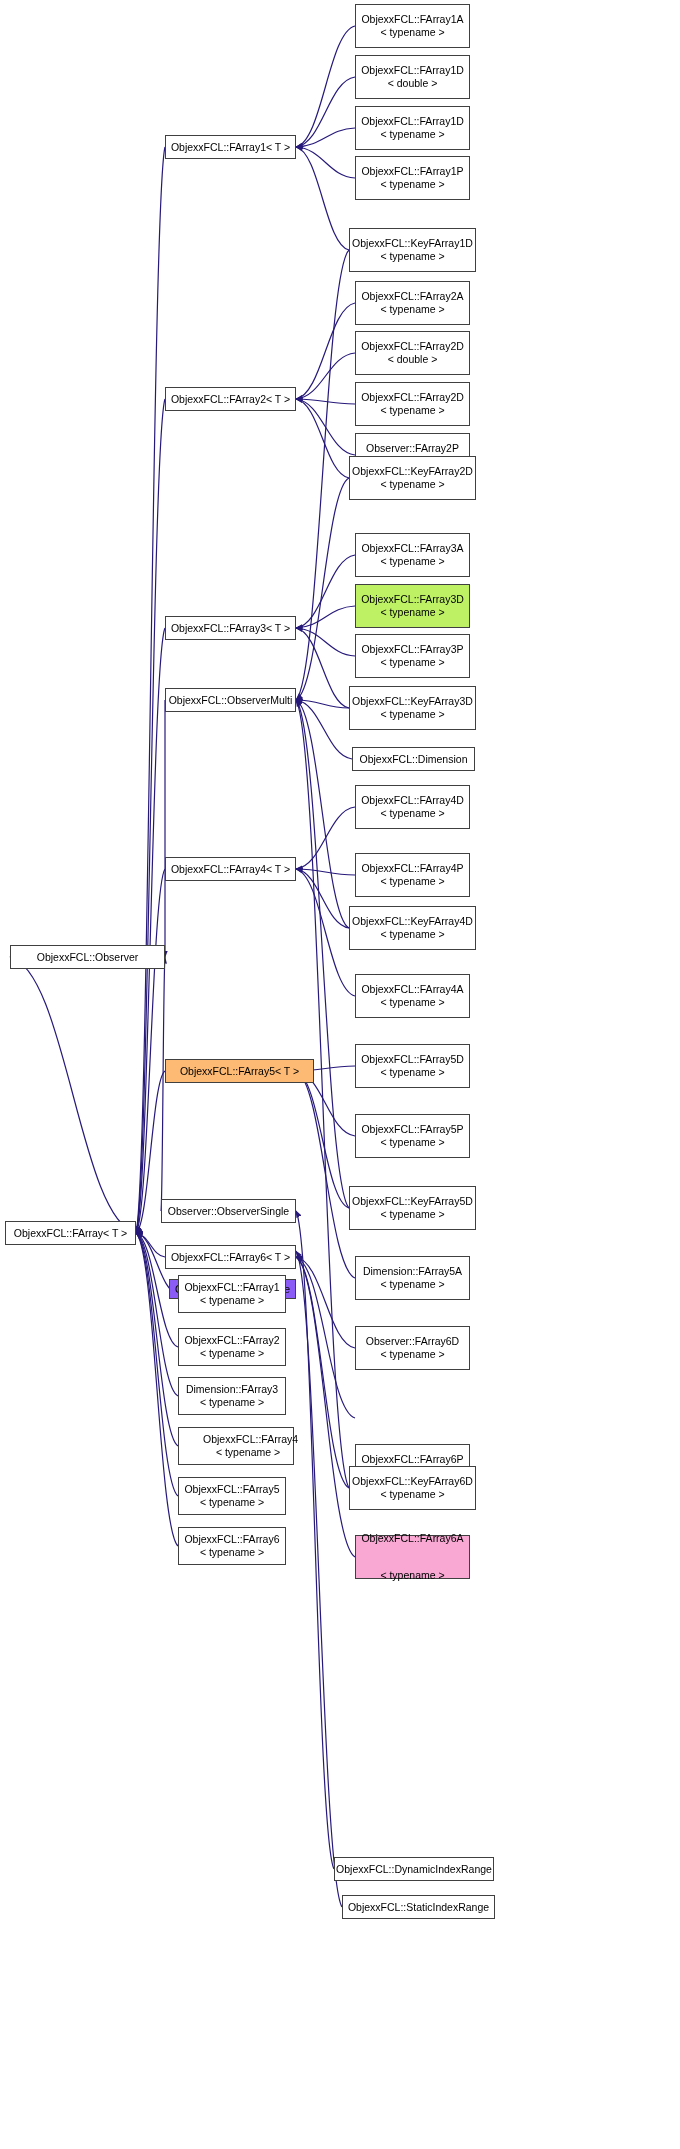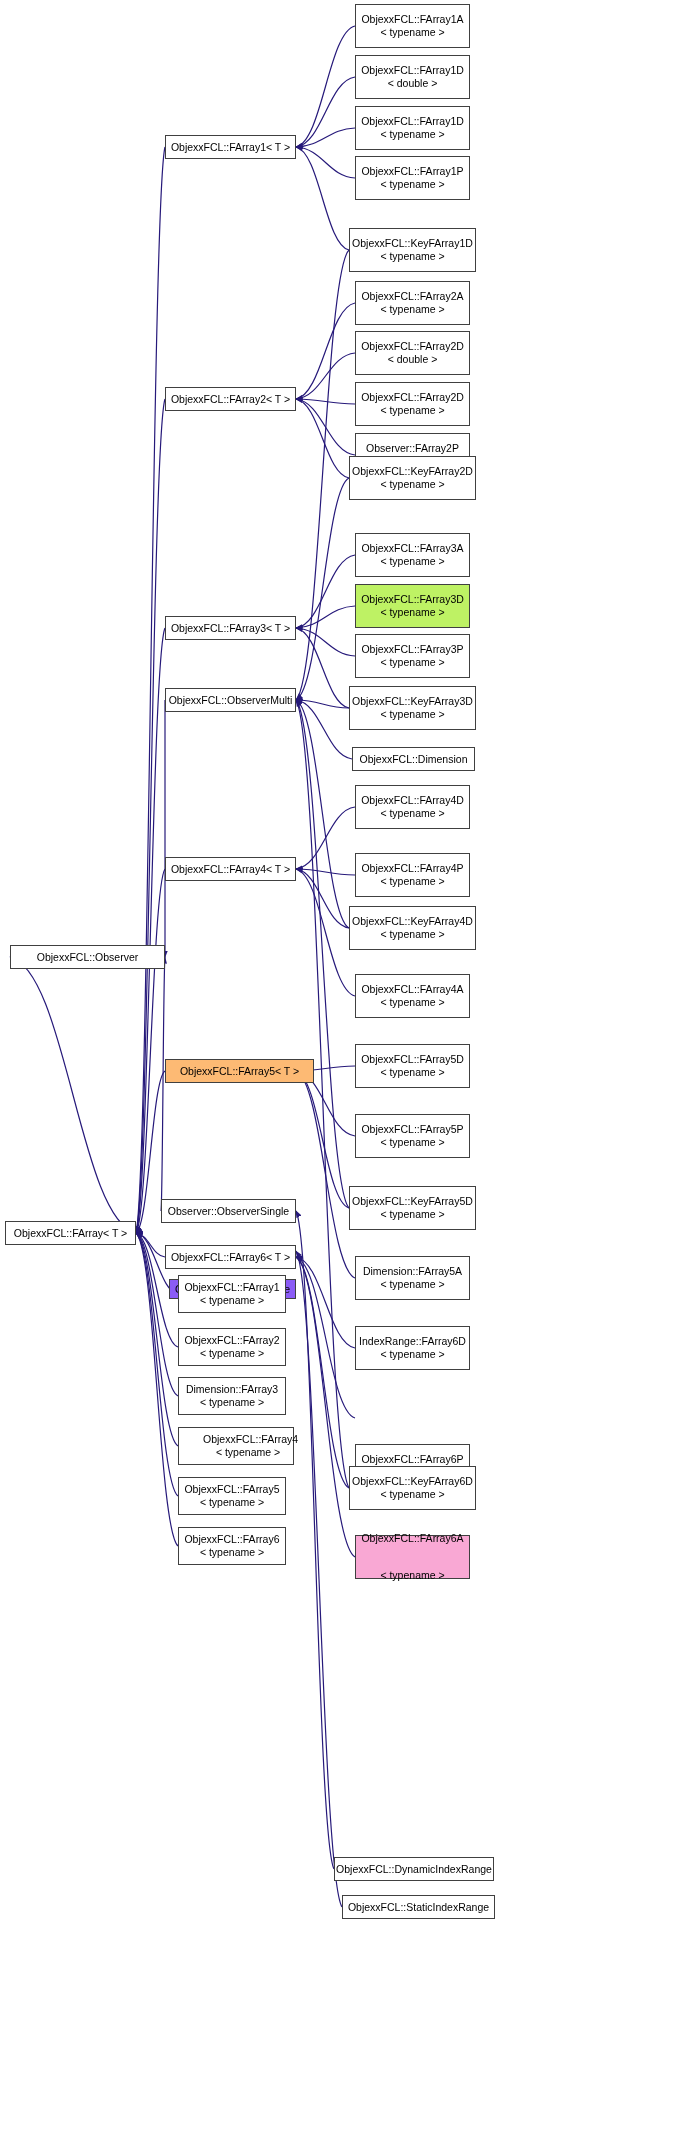--- a/index.html
+++ b/index.html
@@ -230,21 +230,21 @@
       </div>
       <div class="node" style="left: 349px; top: 1186px; width: 127px; height: 44px; border-color: rgb(64, 64, 64); background: rgb(255, 255, 255); color: rgb(0, 0, 0);">
         <span class="l1">ObjexxFCL::KeyFArray5D</span>
         <span class="l2">&lt; typename &gt;</span>
       </div>
       <div class="node" style="left: 355px; top: 1256px; width: 115px; height: 44px; border-color: rgb(64, 64, 64); background: rgb(255, 255, 255); color: rgb(0, 0, 0);">
         <span class="l1">Dimension::FArray5A</span>
         <span class="l2">&lt; typename &gt;</span>
       </div>
       <div class="node" style="left: 355px; top: 1326px; width: 115px; height: 44px; border-color: rgb(64, 64, 64); background: rgb(255, 255, 255); color: rgb(0, 0, 0);">
-        <span class="l1">IndexRange::FArray6D</span>
+        <span class="l1">Observer::FArray6D</span>
         <span class="l2">&lt; typename &gt;</span>
       </div>
       <div class="node" style="left: 355px; top: 1396px; width: 115px; height: 44px; border-color: rgb(64, 64, 64); background: rgb(255, 255, 255); color: rgb(0, 0, 0); margin-top: 48px;">
         <span class="l1">ObjexxFCL::FArray6P</span>
         <span class="l2">&lt; typename &gt;</span>
       </div>
       <div class="node" style="left: 349px; top: 1466px; width: 127px; height: 44px; border-color: rgb(64, 64, 64); background: rgb(255, 255, 255); color: rgb(0, 0, 0);">
         <span class="l1">ObjexxFCL::KeyFArray6D</span>
         <span class="l2">&lt; typename &gt;</span>
       </div>

